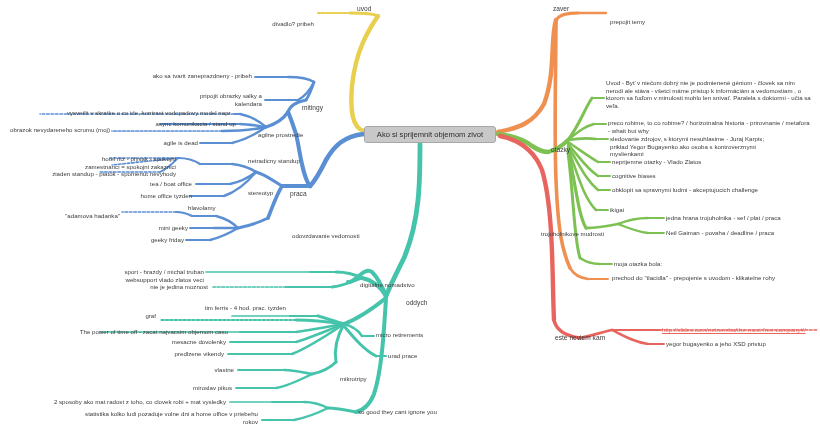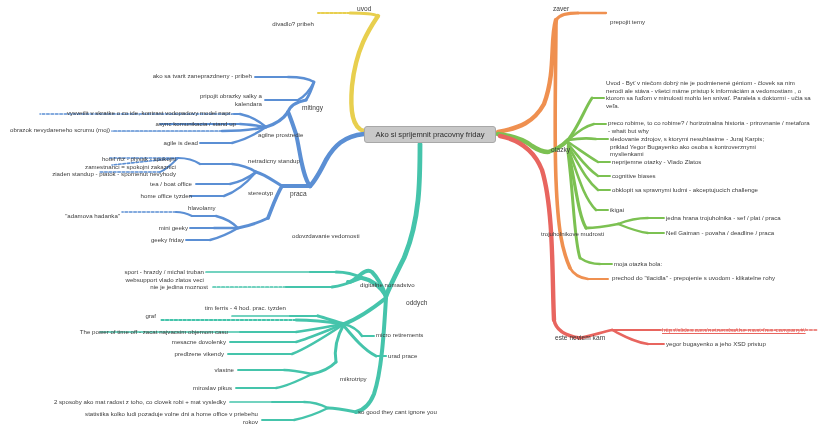--- a/index.html
+++ b/index.html
@@ -184,21 +184,21 @@
         <path d="M328,408 C320,404 312,402 304,402" stroke-width="2.4"></path>
         <path d="M304,402 L272,402" stroke-width="1.9"></path>
         <path d="M272,402 L230,402" stroke-width="1.7"></path>
         <path d="M328,408 C316,414 304,418 294,420" stroke-width="2.4"></path>
         <path d="M294,420 L262,420" stroke-width="1.9"></path>
       </g>
     </g>
   </svg>
 
   <div class="root">
-    <span>Ako si sprijemnit pracovny friday</span>
+    <span>Ako si sprijemnit objemom zivot</span>
   </div>
 
   <div class="lbl l branch-lbl" style="left:357px;top:5px;">uvod</div>
   <div class="lbl r" style="left:200px;top:20px;width:114px;">divadlo? pribeh</div>
 
   <div class="lbl l branch-lbl" style="left:553px;top:5px;">zaver</div>
   <div class="lbl l" style="left:610px;top:18px;">prepojit temy</div>
 
   <div class="lbl l branch-lbl" style="left:290px;top:190px;">praca</div>
 

